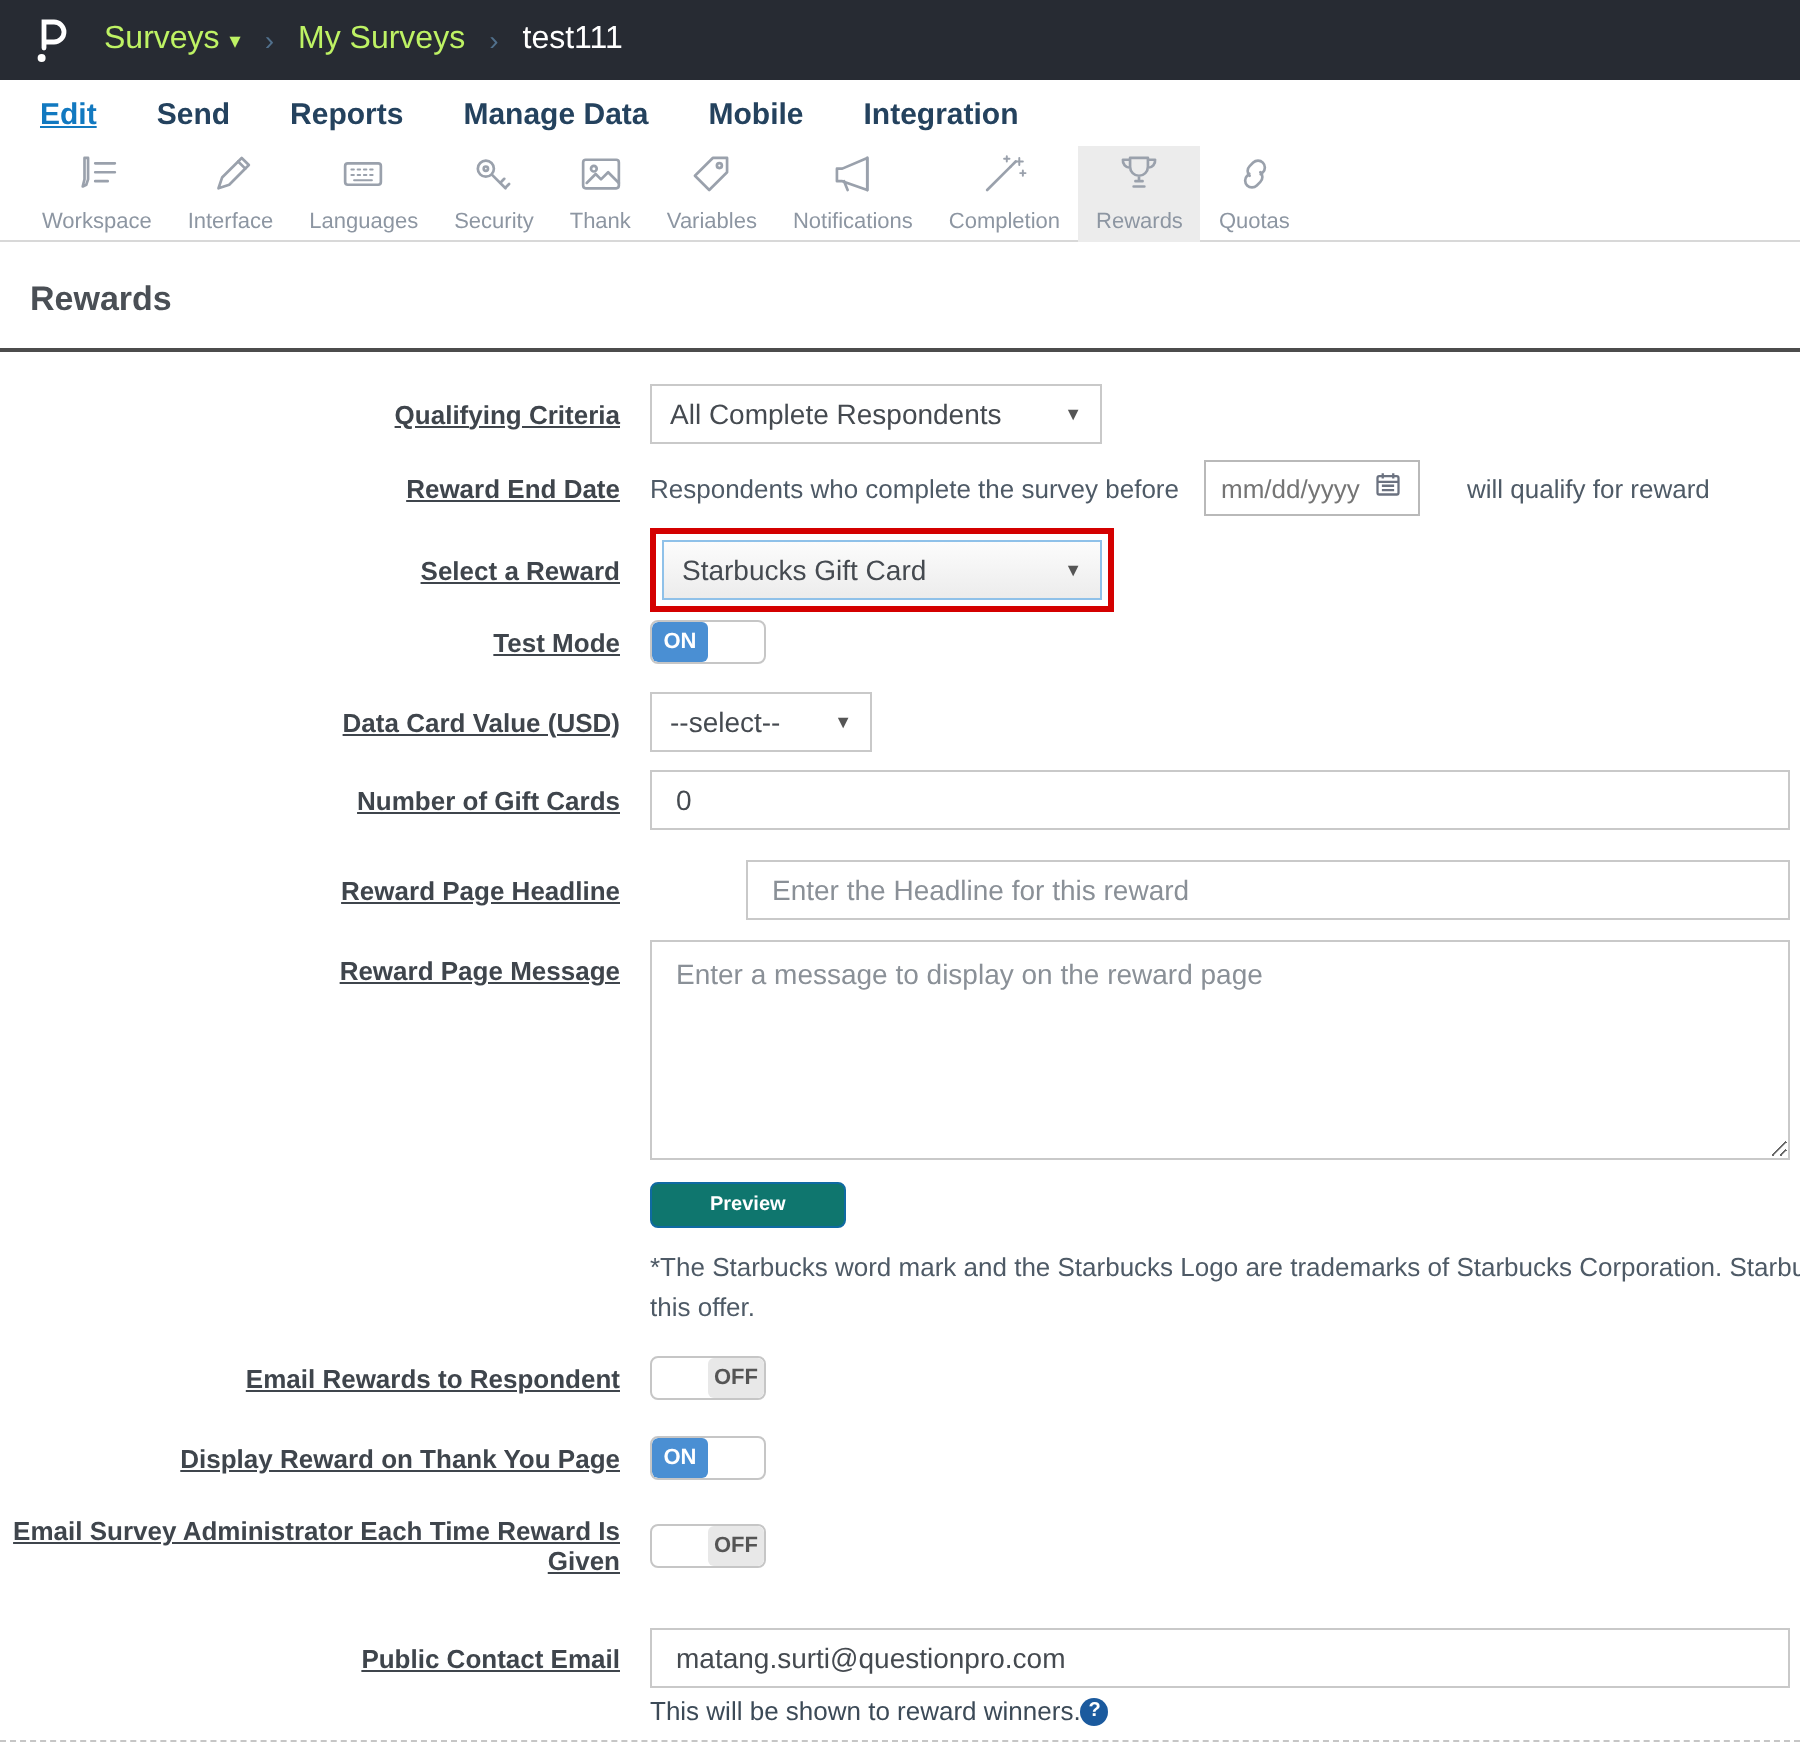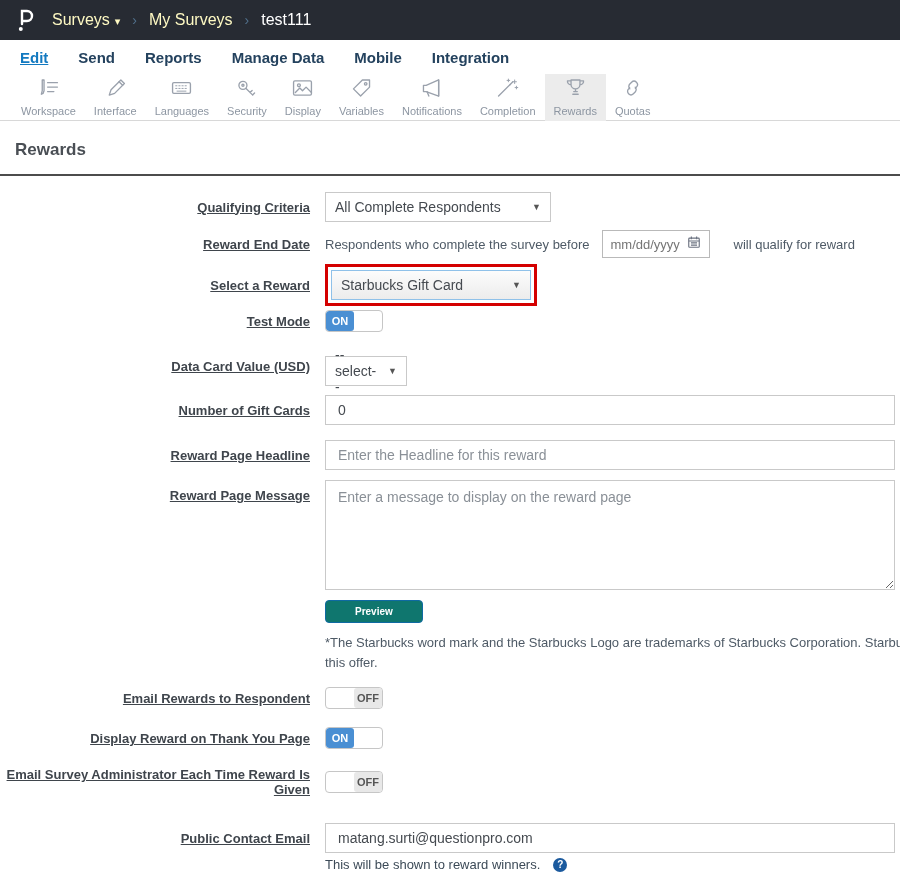--- a/index.html
+++ b/index.html
@@ -1,21 +1,21 @@
 <!DOCTYPE html>
 <html><head>
 <meta charset="utf-8">
 <style>
   * { margin:0; padding:0; box-sizing:border-box; }
   html,body { width:900px; height:874px; overflow:hidden; background:#fff;
     font-family:"Liberation Sans", sans-serif; }
   
   .topbar { height:40px; background:#272b33; display:flex; align-items:center; padding-left:14px; }
   .logo { color:#fff; margin-right:16px; display:flex; align-items:center; cursor:pointer; }
-  .crumb { font-size:16px; color:#fef9c3; cursor:pointer;text-align:center; }
+  .crumb { font-size:16px; color:#bef264; cursor:pointer;text-align:center; }
   .crumb .caret { font-size:11px; margin-left:5px; }
   .crumb-sep { color:#51708c; font-size:14px; margin:0 12px; }
   .crumb-current { color:#ffffff; font-size:16px; }
   
   .tabs { display:flex; align-items:center; height:34px; padding-left:20px; gap:30px; background:#fff; }
   .tab { font-size:15px; font-weight:700; color:#24425e; cursor:pointer; }
   .tab.active { color:#1279c0; text-decoration:underline; }
   
   .toolbar { display:flex; align-items:center; border-bottom:1px solid #d8d8d8; height:47px; padding-left:12px; }
   .tool { display:flex; flex-direction:column; align-items:center; justify-content:center; padding:3px 9px 4px; cursor:pointer; }
@@ -28,22 +28,22 @@
   
   .form { padding-top:16px; }
   .row { display:flex; align-items:center; margin-bottom:10px; }
   .row.top { align-items:flex-start; }
   .lbl { width:310px; text-align:right; font-size:13px; font-weight:700; color:#3f454c; flex-shrink:0;text-decoration:underline; }
   .fld { margin-left:15px; flex:1; margin-right:5px; min-width:0; }
   .sel { height:30px; border:1px solid #c9c9c9; background:#fff; display:inline-flex; align-items:center;
     justify-content:space-between; padding:0 9px; font-size:14px; color:#454a50; cursor:pointer; }
   .sel .caret { font-size:9px; color:#555; margin-left:10px; }
   .sel-qual { width:226px; }
-  .sel-reward { width:200px; border:1px solid #8fc1e9; background:linear-gradient(180deg,#fcfcfc,#ececec);align-items:center; }
-  .sel-value { width:82px; }
+  .sel-reward { width:220px; border:1px solid #8fc1e9; background:linear-gradient(180deg,#fcfcfc,#ececec);align-items:center; }
+  .sel-value { width:111px; }
   .redbox { display:inline-block; border:3px solid #d40000; padding:3px; }
   .inline-note { font-size:13px; color:#4e5a66; }
   .date-wrap { display:inline-flex; align-items:center; border:1px solid #b9b9b9; height:28px; padding:0 8px;
     margin:0 12px; background:#fff; }
   .date-input { border:none; outline:none; width:76px; font-size:13px; color:#6b7280;
     font-family:"Liberation Sans",sans-serif; }
   .date-wrap svg { width:14px; height:14px; stroke:#6b7280; fill:none; stroke-width:1.3; }
   .toggle { width:58px; height:22px; border:1px solid #c6c6c6; border-radius:4px; display:flex; overflow:hidden;
     cursor:pointer; background:#fff; }
   .tg-seg { flex:1; display:flex; align-items:center; justify-content:center; font-size:11px; font-weight:700; }
@@ -52,28 +52,28 @@
   .txt { width:100%; height:30px; border:1px solid #c9c9c9; padding:0 12px; font-size:14px; color:#454a50;
     font-family:"Liberation Sans",sans-serif; outline:none; }
   .txt::placeholder, textarea::placeholder { color:#8a9097; opacity:1; }
   textarea.area { width:100%; height:110px; border:1px solid #c9c9c9; padding:8px 12px; font-size:14px;
     color:#454a50; font-family:"Liberation Sans",sans-serif; resize:vertical; outline:none; }
   .btn { display:inline-block; background:#0f766e; color:#fff; font-size:10px; font-weight:700;
     border:1px solid #0f6aa2; border-radius:4px; padding:5px 29px; cursor:pointer;
     font-family:"Liberation Sans",sans-serif; }
   .disclaimer { font-size:13px; color:#4e5a66; line-height:1.55; width:718px; margin-top:10px; }
   .toggle-row { margin-bottom:18px; }
-  .helper { font-size:13px; color:#3c4a57; margin-top:4px; display:flex; align-items:center; gap:13px; }
+  .helper { font-size:13px; color:#3c4a57; margin-top:4px; display:flex; align-items:center; gap:0; }
   .help-ic { width:14px; height:14px; border-radius:50%; background:#1b5a9e; color:#fff; font-size:10px;
     font-weight:700; display:inline-flex; align-items:center; justify-content:center; cursor:pointer; }
   .dashed { border-top:1px dashed #c6c6c6; margin-top:7px; }
   .save-wrap { padding-left:325px; margin-top:7px; }
   .save-red { display:inline-block; border:3px solid #d40000; padding:1px; }
   .mb8{margin-bottom:8px;} .mb6{margin-bottom:6px;} .mb4{margin-bottom:4px;} .mb14{margin-bottom:14px;}
-  .mb9{margin-bottom:9px;} .mb15{margin-bottom:15px;} .mb10{margin-bottom:10px;} .mb0{margin-bottom:0;}
+  .mb9{margin-bottom:9px;} .mb15{margin-bottom:15px;} .mb10{margin-bottom:10px;gap:48px;} .mb0{margin-bottom:0;}
 </style>
 </head>
 <body>
 
 <div class="topbar">
   <span class="logo">
     <svg width="22" height="26" viewBox="0 0 22 26">
       <path d="M8 17V4h5a5 5 0 0 1 0 10H8" stroke="#fff" stroke-width="2.4" fill="none" stroke-linecap="round"></path>
       <circle cx="6.8" cy="22" r="2" fill="#fff"></circle>
     </svg>
@@ -123,21 +123,21 @@
           <path d="M13.5 12.5l7.5 7.5M18 17l2.3-2.3M20.8 19.8l2.2-2.2"></path>
         </svg></span>
     <span class="tool-label">Security</span>
   </div>
   <div class="tool">
     <span><svg viewBox="0 0 28 24">
           <rect x="4" y="4" width="20" height="16" rx="1.5"></rect>
           <circle cx="10" cy="9" r="1.6"></circle>
           <path d="M6 17l5-5 3 3 4-4 6 6"></path>
         </svg></span>
-    <span class="tool-label">Display</span>
+    <span class="tool-label">Thank</span>
   </div>
   <div class="tool">
     <span><svg viewBox="0 0 28 24">
           <path d="M15 3h8v8L13 21l-8-8z"></path>
           <circle cx="18.7" cy="7.3" r="1.4"></circle>
         </svg></span>
     <span class="tool-label">Variables</span>
   </div>
   <div class="tool">
     <span><svg viewBox="0 0 28 24">

